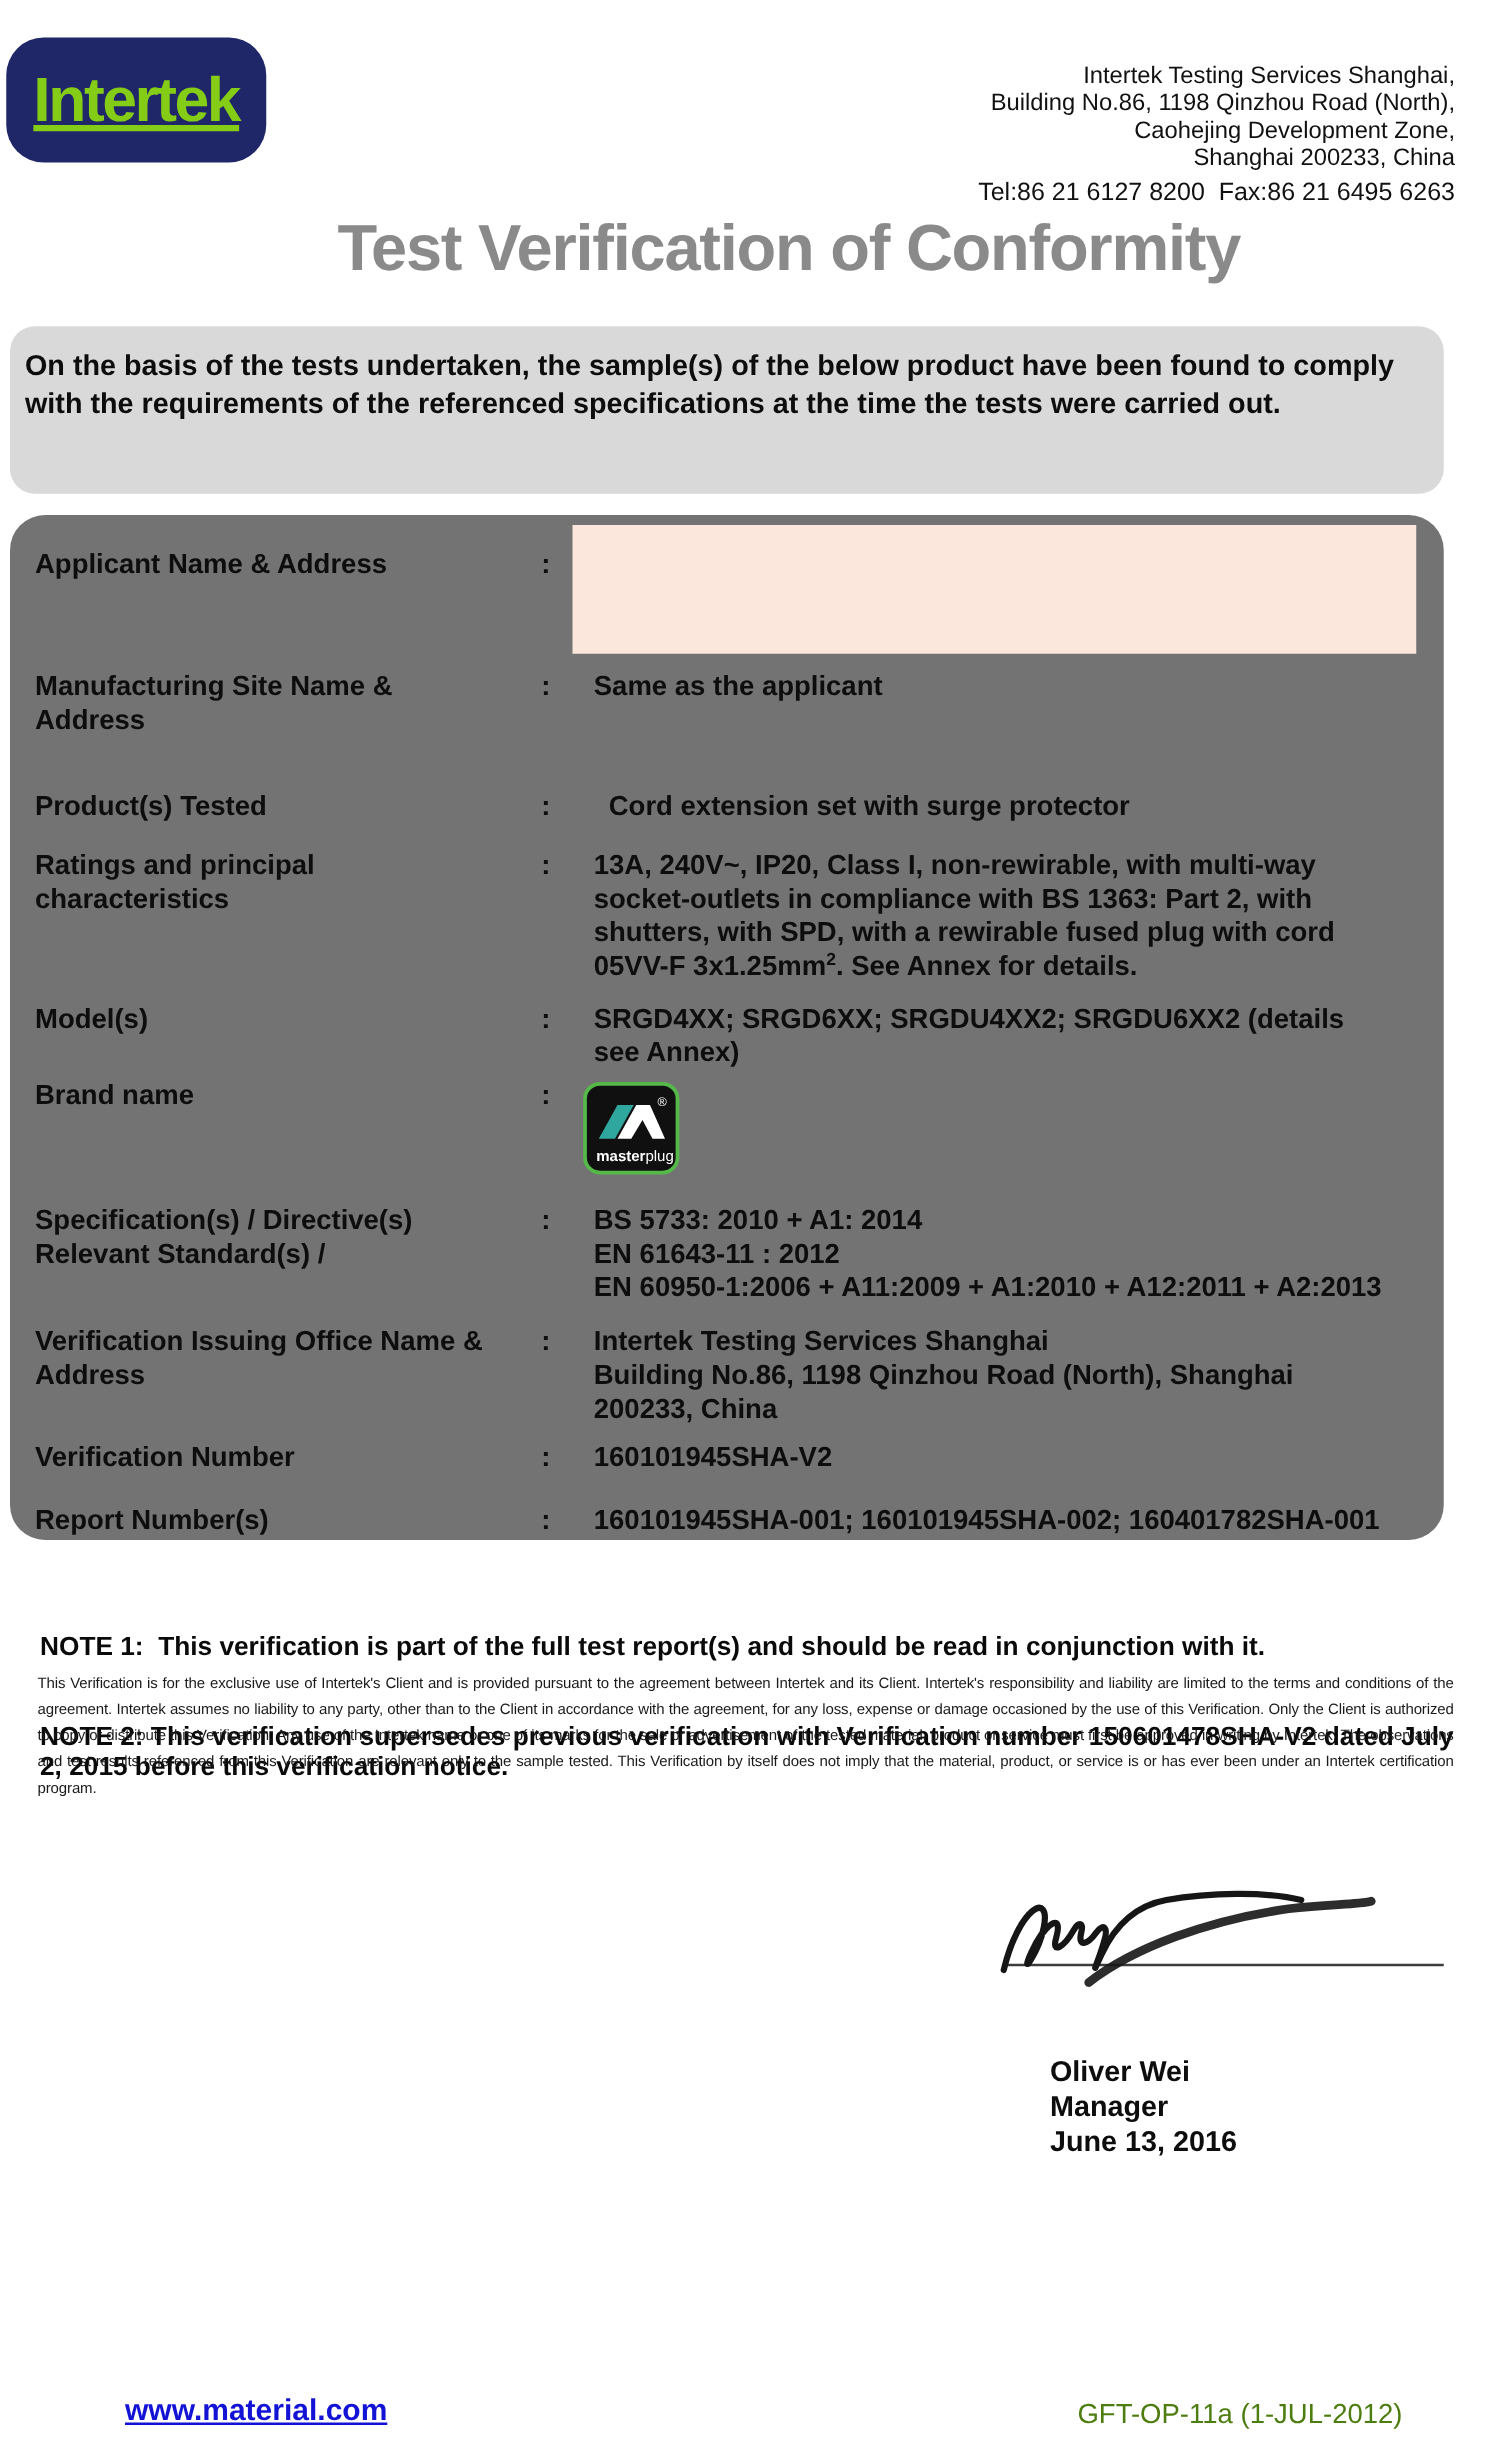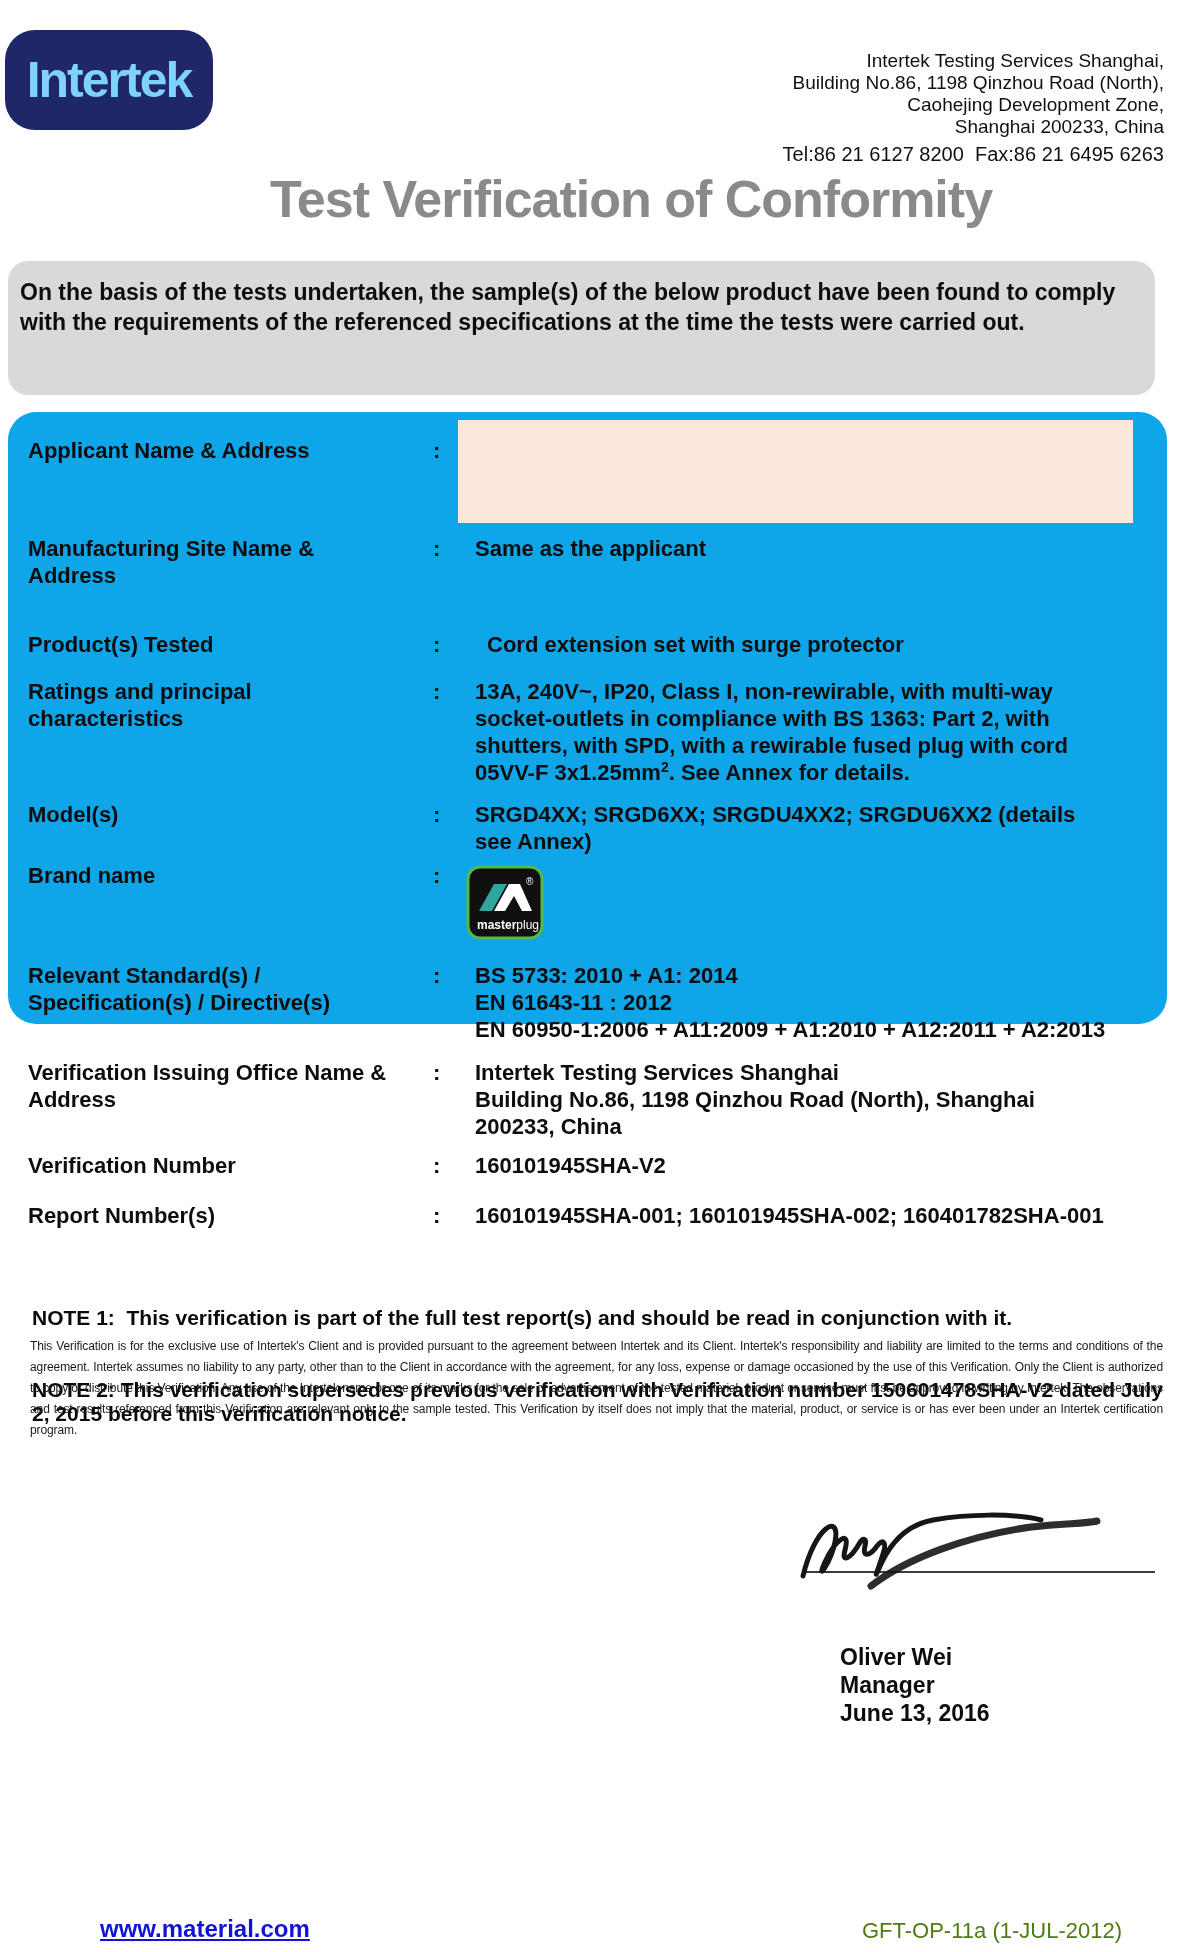--- a/index.html
+++ b/index.html
@@ -2,32 +2,32 @@
 <html><head>
 <meta charset="utf-8">
 <style>
   html,body{margin:0;padding:0;background:#fff;}
   .page{position:relative;width:1200px;height:1952px;background:#ffffff;overflow:hidden;
         font-family:"Liberation Sans",sans-serif;color:#0d0d0d;}
 
   
   .itk-logo{position:absolute;left:5px;top:30px;width:208px;height:100px;background:#1f2768;
             border-radius:30px;display:flex;align-items:center;justify-content:center;}
-  .itk-logo-text{color:#7dd3fc;font-weight:bold;font-size:50px;letter-spacing:-2px;}
+  .itk-logo-text{color:#84cc16;font-weight:bold;font-size:50px;letter-spacing:-2px;text-decoration:underline;}
   .addr{position:absolute;top:50px;right:36px;text-align:right;font-size:19px;line-height:22px;color:#111;}
   .tel{margin-top:5px;font-size:20px;white-space:pre;}
   .doc-title{position:absolute;top:170px;left:31px;width:1200px;text-align:center;
              font-size:52px;line-height:58px;font-weight:bold;color:#8a8a8a;letter-spacing:-1px;}
 
   
   .box1{position:absolute;left:8px;top:261px;width:1147px;height:134px;background:#d9d9d9;border-radius:20px;}
   .box1-text{padding:16px 12px 0 12px;font-size:23px;font-weight:bold;line-height:30px;color:#0d0d0d;}
 
   
-  .box2{position:absolute;left:8px;top:412px;width:1147px;height:612px;background:#0ea5e9;border-radius:28px;padding-left:12px;}
+  .box2{position:absolute;left:8px;top:412px;width:1147px;height:820px;background:#737373;border-radius:28px;}
   .redact{position:absolute;left:450px;top:8px;width:675px;height:103px;background:#fbe7dc;}
   .row{position:absolute;left:0;width:100%;}
   .lbl{position:absolute;left:20px;width:402px;font-size:22px;font-weight:bold;line-height:27px;}
   .colon{position:absolute;left:425px;font-size:22px;font-weight:bold;line-height:27px;}
   .val{position:absolute;left:467px;width:662px;font-size:22px;font-weight:bold;line-height:27px;}
   .v-indent{left:479px;}
   .val sup{font-size:14px;line-height:0;}
   .r-applicant{top:25px;}
   .r-manufacturing{top:123px;}
   .r-product{top:219px;}
@@ -141,22 +141,22 @@
         <rect x="2" y="2" width="74" height="71" rx="12" fill="#101010" stroke="#54b948" stroke-width="3"></rect>
         <polygon points="13,46 28,19 41,19 26,46" fill="#2fa79e"></polygon>
         <polygon points="28,46 43,19 54,19 66,46 56,46 48,31 39,46" fill="#ffffff"></polygon>
         <text x="60" y="20" font-size="10" fill="#ffffff" font-family="Liberation Sans, sans-serif">®</text>
         <text x="11" y="64" font-size="12" fill="#ffffff" font-family="Liberation Sans, sans-serif"><tspan font-weight="bold">master</tspan><tspan>plug</tspan></text>
       </svg>
     </div>
 
     <div class="row r-standards">
       <div class="lbl">
+        <div>Specification(s) / Directive(s)</div>
         <div>Relevant Standard(s) /</div>
-        <div>Specification(s) / Directive(s)</div>
       </div>
       <div class="colon">:</div>
       <div class="val">
         <div>BS 5733: 2010 + A1: 2014</div>
         <div>EN 61643-11 : 2012</div>
         <div>EN 60950-1:2006 + A11:2009 + A1:2010 + A12:2011 + A2:2013</div>
       </div>
     </div>
 
     <div class="row r-office">

